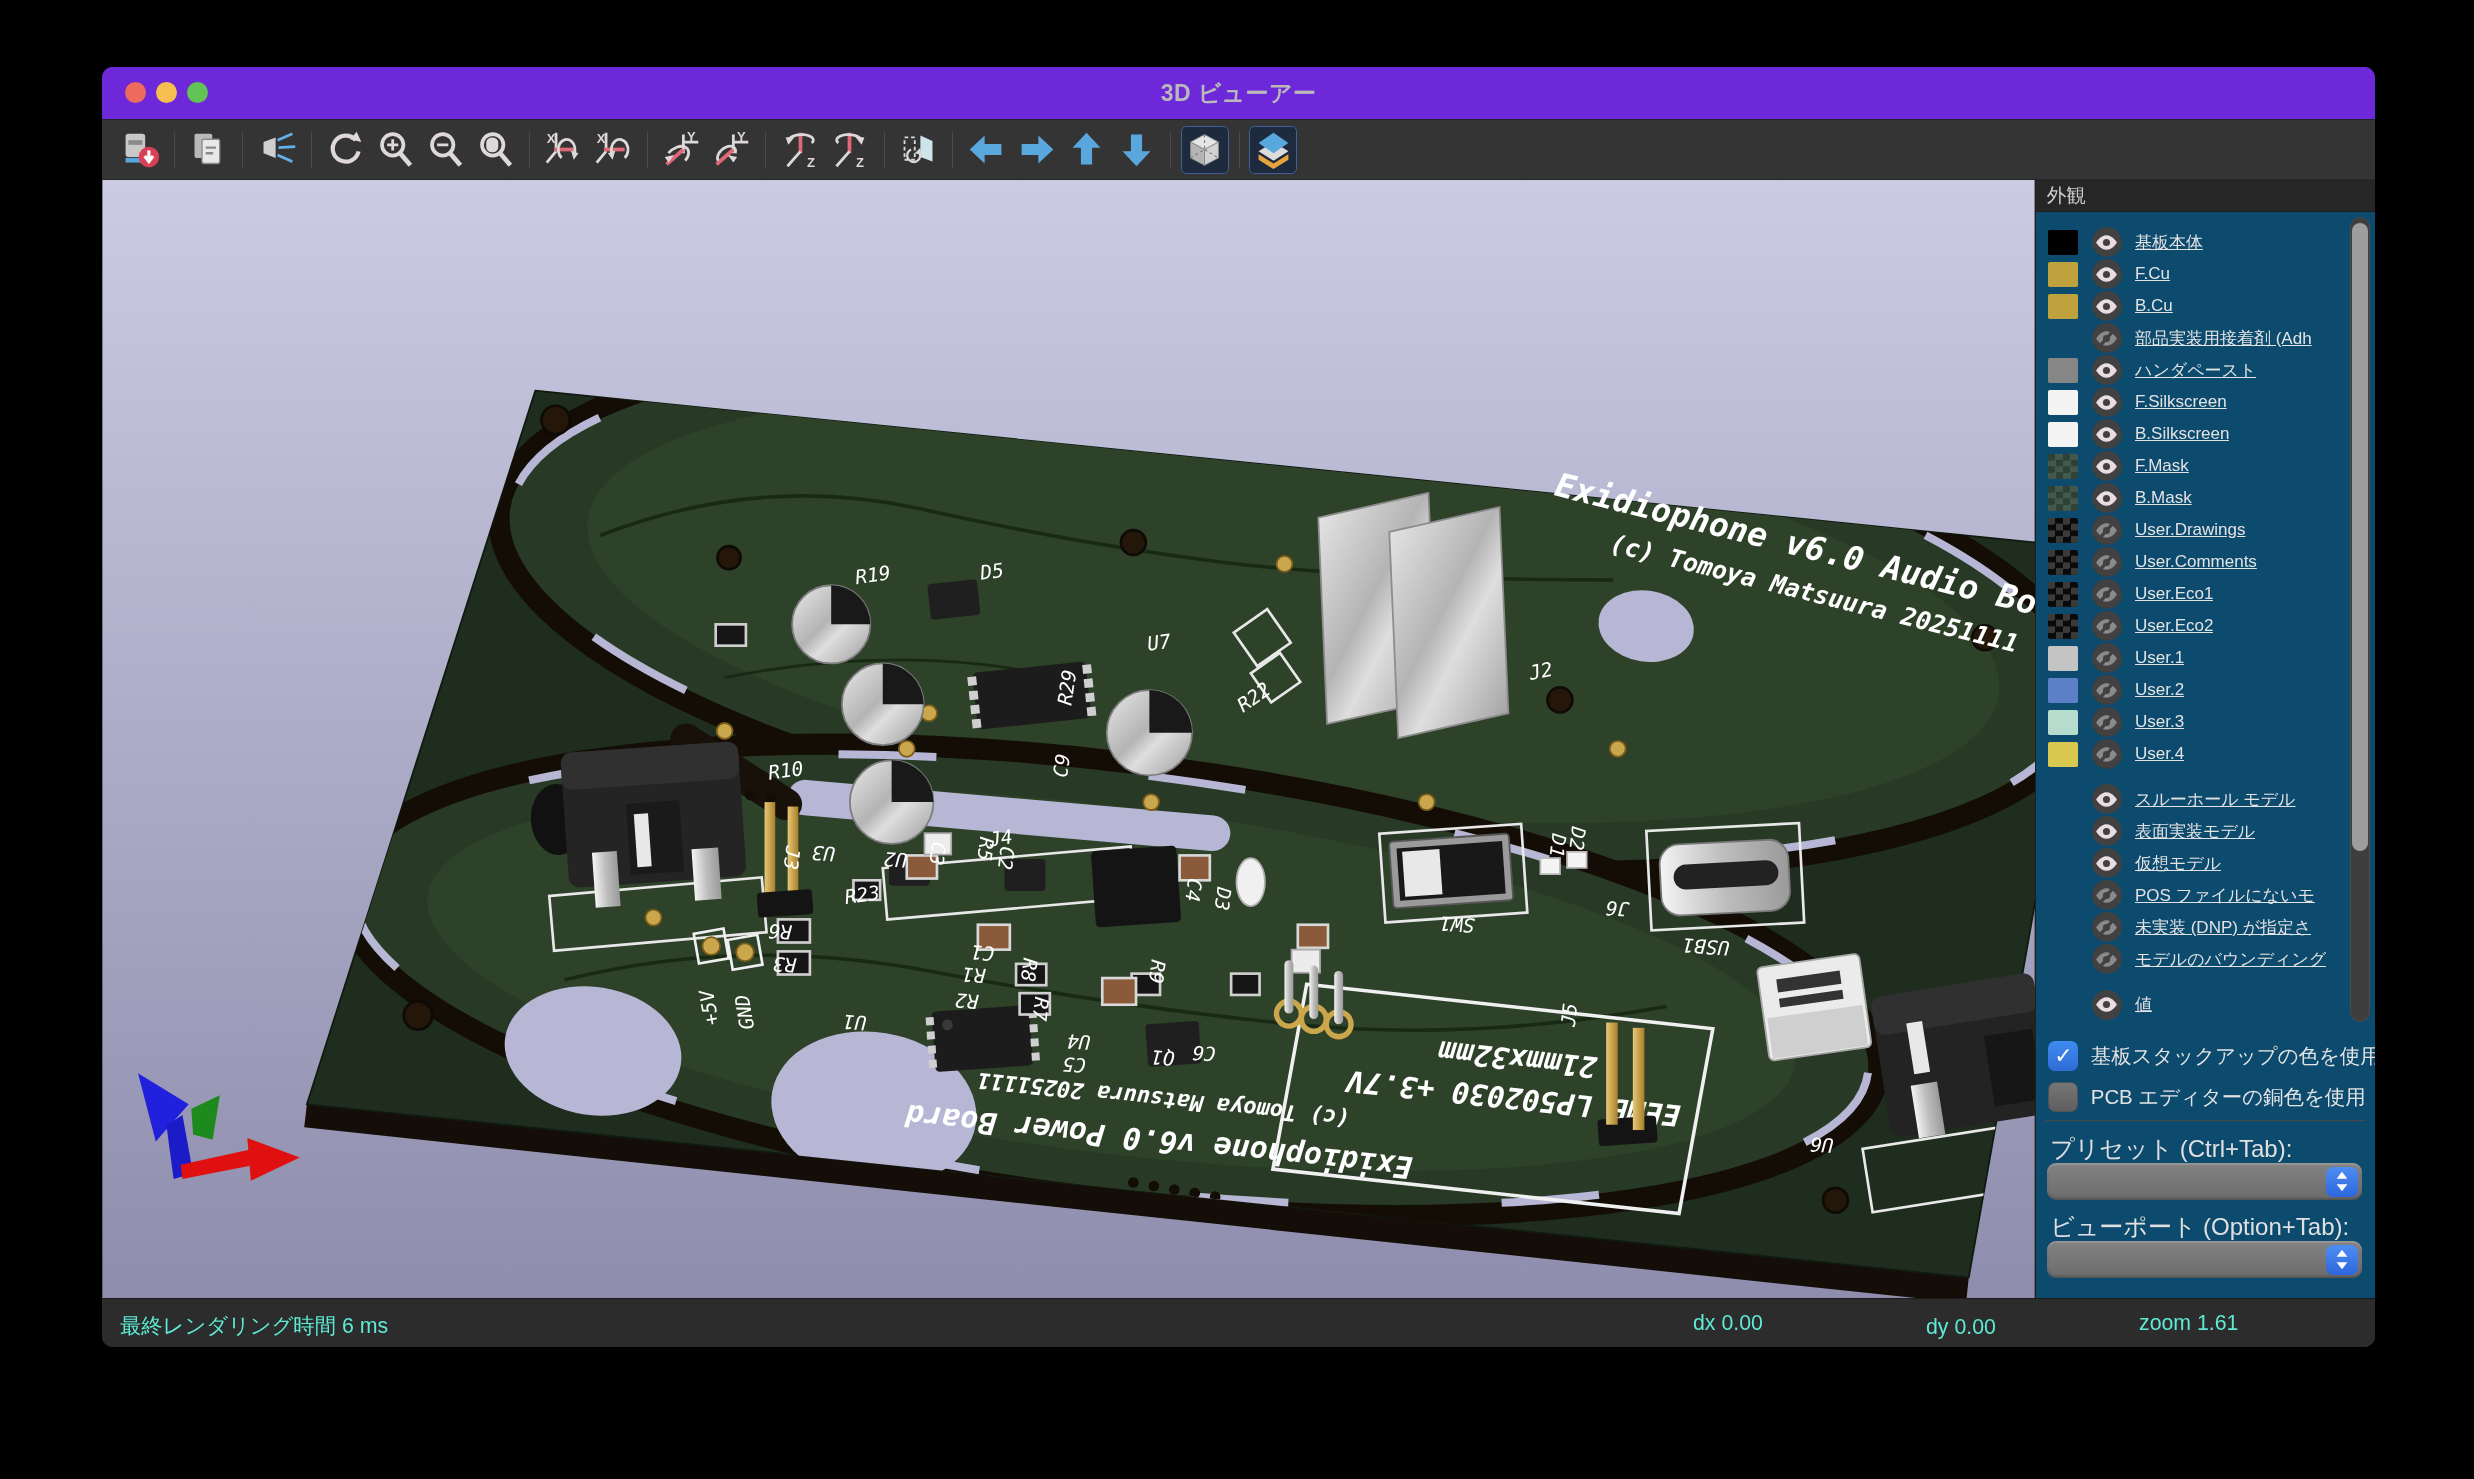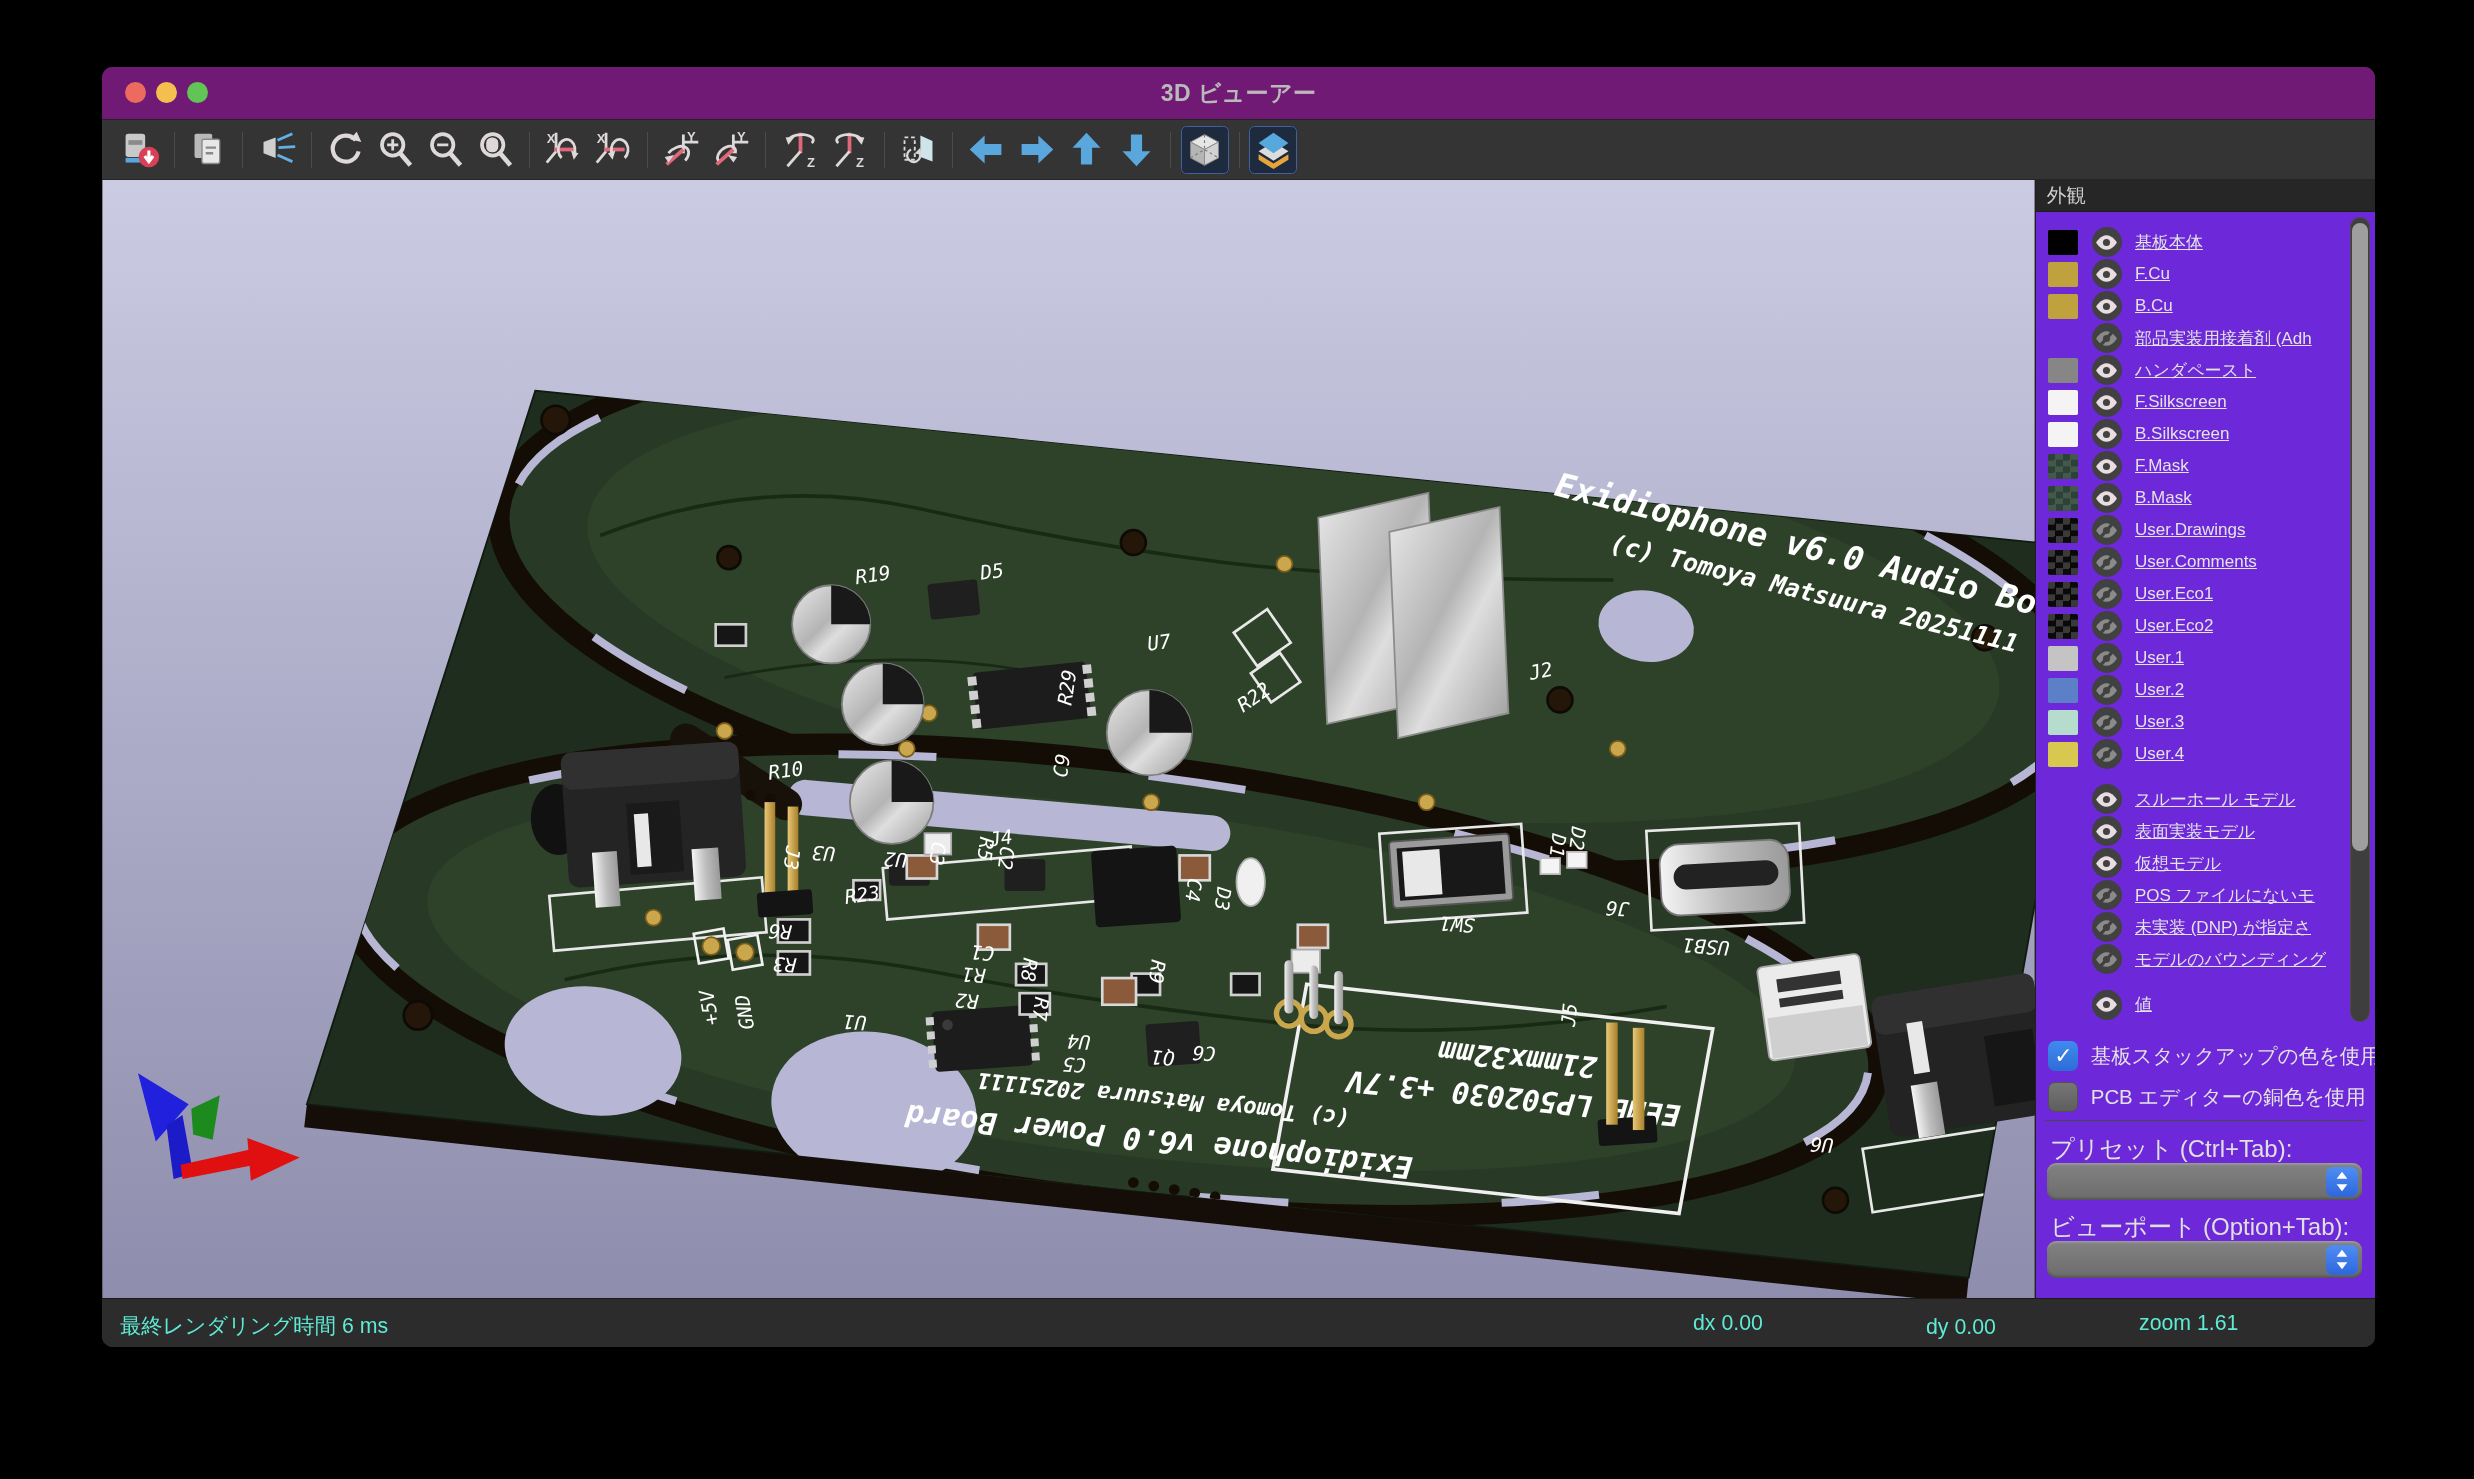--- a/index.html
+++ b/index.html
@@ -1,37 +1,37 @@
 <!DOCTYPE html>
 <html style="font-size:14.2px"><head>
 <meta charset="utf-8">
 <style>
   html,body{margin:0;padding:0;background:#000;width:2475px;height:1479px;overflow:hidden;
     font-family:"Liberation Sans","DejaVu Sans",sans-serif;-webkit-font-smoothing:antialiased;}
   .window{position:absolute;left:102px;top:67px;width:2273px;height:1280px;background:#343434;
     border-radius:10.7px;overflow:hidden;box-shadow:0 27px 80px rgba(0,0,0,.85);}
   
-  .titlebar{height:52px;background:#701a75;border-bottom:0.9px solid #232323;position:relative;
+  .titlebar{height:52px;background:#6d28d9;border-bottom:0.9px solid #232323;position:relative;
     display:flex;align-items:center;justify-content:center;}
   .lights{position:absolute;left:23px;top:15px;display:flex;gap:9.8px;}
   .light{width:21.3px;height:21.3px;border-radius:50%;}
   .light.red{background:#ec6a5e}.light.yellow{background:#f5bf4f}.light.green{background:#61c454}
   .wtitle{color:#b9b9b9;font-size:23px;font-weight:bold;letter-spacing:0.4px;}
   
   .toolbar{height:59px;background:#343434;border-bottom:0.9px solid #262626;display:flex;
     align-items:center;padding:0 14.2px;gap:1.8px;}
   .tbtn{width:48px;height:48px;display:flex;align-items:center;justify-content:center;border-radius:5.3px;flex:none;}
   .tbtn.active{background:#1e2a3d;outline:1.8px solid #41609c;outline-offset:-1.8px;}
   .tsep{width:0.9px;height:36px;background:#4b4b4b;margin:0 8px;flex:none;}
   
   .content{display:flex;height:1118px;}
   .viewport3d{width:1933px;height:1118px;position:relative;flex:none;overflow:hidden;}
   .viewport3d svg{display:block;}
   
-  .sidebar{width:340px;height:1118px;background:#6d28d9;border-left:0.9px solid #1f1f1f;
+  .sidebar{width:340px;height:1118px;background:#0c4a6e;border-left:0.9px solid #1f1f1f;
     position:relative;color:#e3e3e3;flex:none;}
   .s-header{height:31px;background:#262626;border-bottom:0.9px solid #1d1d1d;display:flex;
     align-items:center;padding-left:10.7px;font-size:19.6px;color:#cfcfcf;}
   .s-list{position:absolute;top:32px;left:0;width:316px;height:819px;overflow:hidden;padding-top:14.2px;box-sizing:border-box;}
   .lrow{display:flex;align-items:center;height:32px;}
   .lrow.gap{margin-top:13.3px;}
   .sw{width:30px;height:25px;margin-left:12.4px;border-radius:1.8px;flex:none;}
   .sw.none{visibility:hidden;}
   .sw.checker-green{background:conic-gradient(#43594b 0 25%,#2d4136 0 50%,#43594b 0 75%,#2d4136 0);background-size:15px 12.4px;}
   .sw.checker-dark{background:conic-gradient(#0a0a0a 0 25%,#3a3a3a 0 50%,#0a0a0a 0 75%,#3a3a3a 0);background-size:15px 12.4px;}

